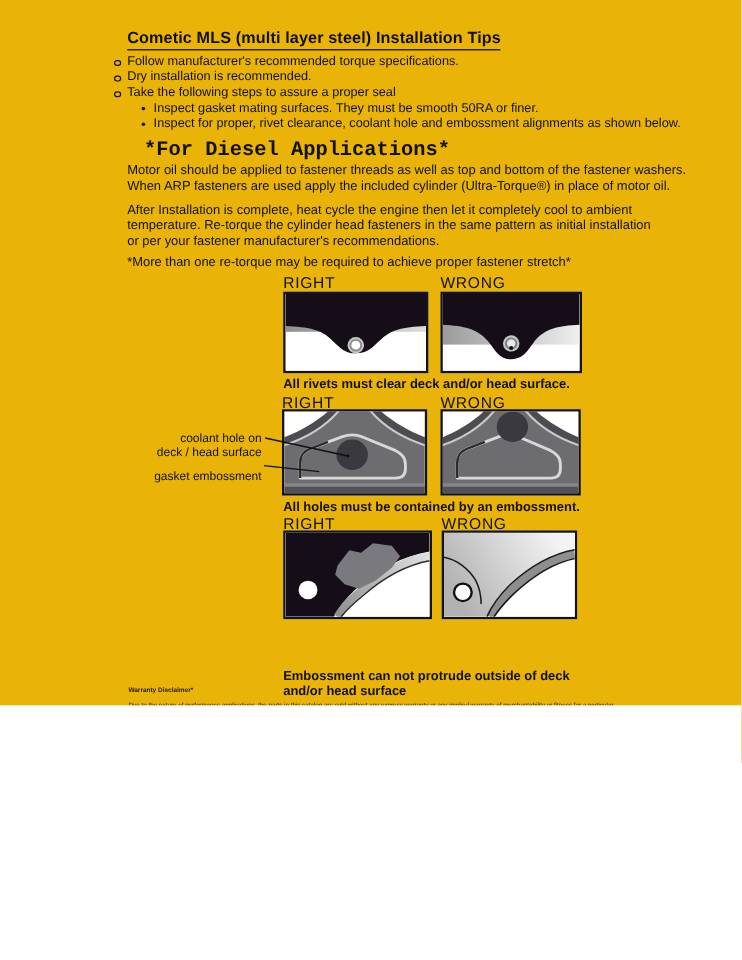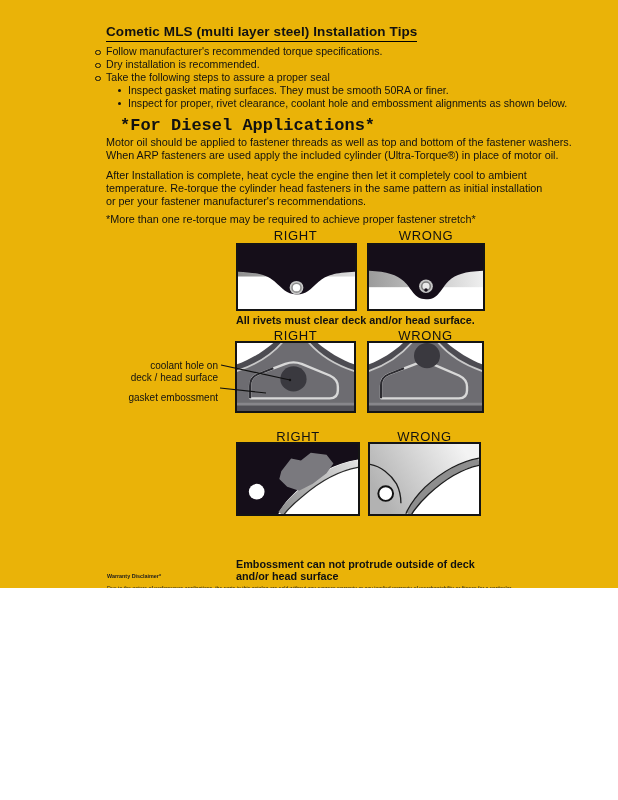--- a/index.html
+++ b/index.html
@@ -15,21 +15,21 @@
   .tips { position:absolute; left:95px; top:45px; font-size:10.6px; line-height:13px; }
   .tip { position:relative; padding-left:11px; white-space:nowrap; }
   .marker-o { position:absolute; left:0; top:4.5px; width:3.5px; height:3.5px; border:1px solid #111; border-radius:50%; }
   .tip.sub { padding-left:33px; }
   .marker-f { position:absolute; left:23px; top:5px; width:3.4px; height:3.4px; background:#111; border-radius:50%; }
   .diesel-heading { position:absolute; left:120px; top:116px; font-size:17px; font-weight:bold;font-family:Liberation Mono, monospace; }
   .para { position:absolute; left:106px; width:470px; font-size:10.8px; line-height:12.9px; white-space:pre-wrap; }
   #para-oil { top:136px; }
   #para-heat { top:169px; }
   #para-retorque { top:213px; }
-  .rw-label { position:absolute; font-size:13px; letter-spacing:.6px; text-align:center; color:#111; }
+  .rw-label { position:absolute; font-size:13px; letter-spacing:.6px; text-align:left; color:#111; }
   .panel { position:absolute; border:2px solid #141414; background:#fff; box-sizing:border-box; }
   .panel svg { display:block; width:100%; height:100%; }
   .caption { position:absolute; font-size:10.8px; font-weight:bold; white-space:pre-wrap; line-height:12.4px; }
   .side-labels { position:absolute; left:100px; top:360px; width:118px; text-align:right; font-size:10px; line-height:11.5px; }
   .side-label { white-space:pre-wrap; }
   .side-label + .side-label { margin-top:9px; }
   .leader-overlay { position:absolute; left:0; top:0; width:618px; height:800px; pointer-events:none; }
   .warranty { position:absolute; left:107px; top:573px; width:406px; font-size:5.2px; line-height:6.2px; color:#1c1c1c; }
   .warranty .w-head { font-weight:bold; font-size:5.4px; margin:0 0 6px 0; }
   .warranty p { margin:0 0 6px 0; white-space:pre-wrap; }
@@ -147,20 +147,21 @@
       <path d="M38,-2 C28,10 15,20 -2,26" stroke="#4d4c52" stroke-width="8" fill="none"></path>
       <path d="M74,-2 C84,10 98,20 115,26" stroke="#4d4c52" stroke-width="8" fill="none"></path>
       <path d="M44,-2 C33,12 17,23 -2,29.5" stroke="#c9c9c9" stroke-width="1.8" fill="none"></path>
       <path d="M68,-2 C79,12 96,23 115,29.5" stroke="#c9c9c9" stroke-width="1.8" fill="none"></path>
       <path d="M0,0 L34,0 C25,9 12,17 0,22 Z" fill="#ffffff"></path>
       <path d="M113,0 L78,0 C88,9 101,17 113,22 Z" fill="#ffffff"></path>
       <circle cx="58" cy="13" r="13" fill="#3a393f"></circle>
     </svg>
   </div>
 
+  <div class="caption" style="left:236px; top:417px;">All holes must be contained by an embossment.</div>
 
   <div class="rw-label" style="left:236px; top:429px; width:124px;">RIGHT</div>
   <div class="rw-label" style="left:368px; top:429px; width:113px;">WRONG</div>
 
   <div class="panel" style="left:236px; top:442px; width:124px; height:74px;">
     <svg viewBox="0 0 122 72" preserveAspectRatio="none">
       <defs>
         <linearGradient id="g3r" gradientUnits="userSpaceOnUse" x1="42" y1="72" x2="122" y2="14">
           <stop offset="0" stop-color="#8d8d8d"></stop>
             <stop offset="1" stop-color="#e4e4e4"></stop>

